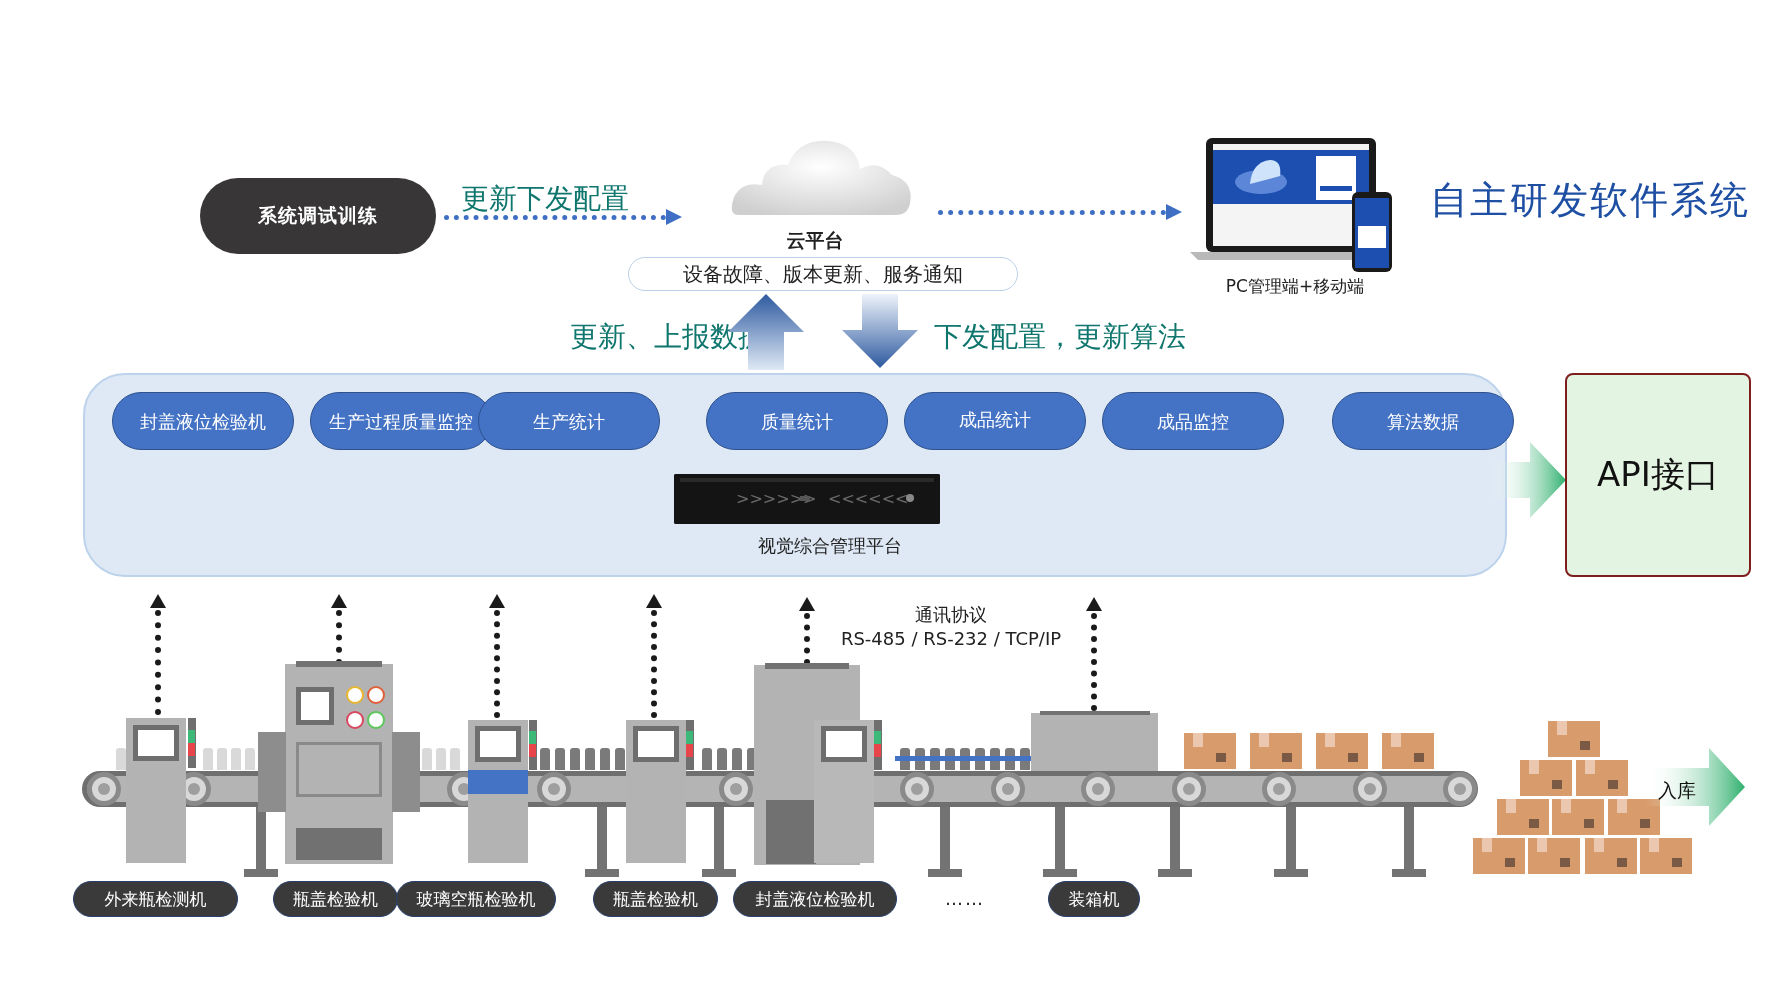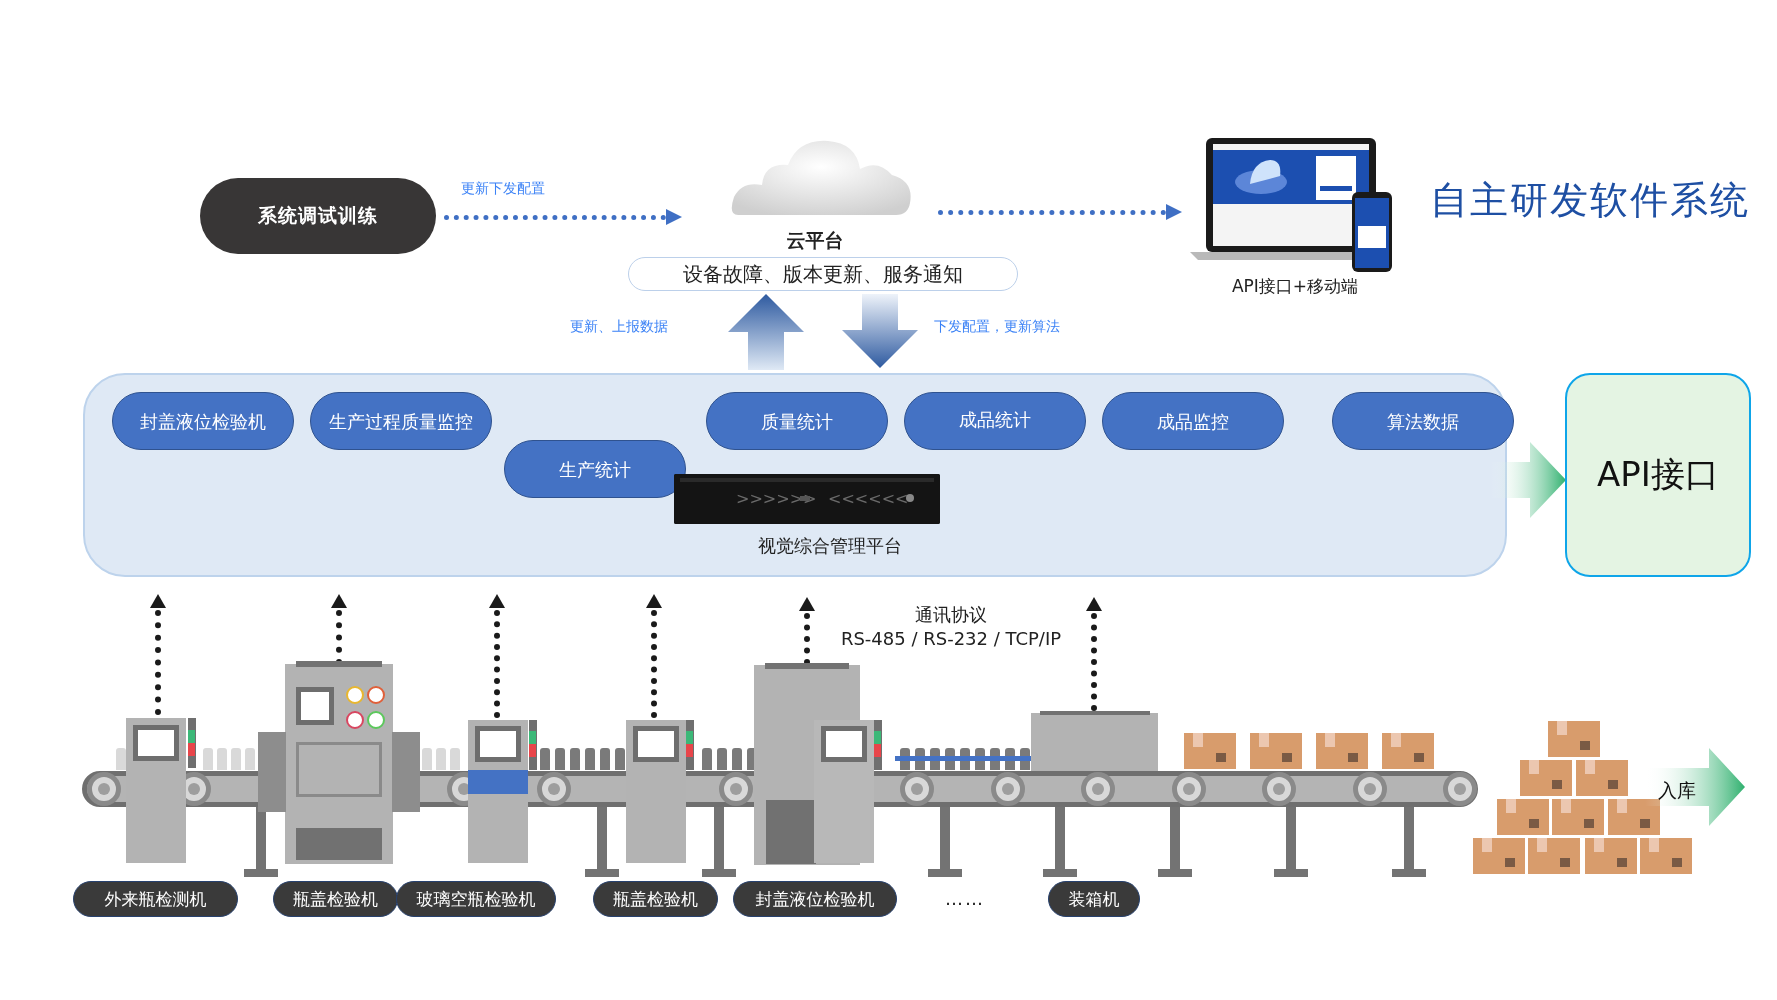--- a/index.html
+++ b/index.html
@@ -1,32 +1,32 @@
 <!DOCTYPE html>
 <html><head>
 <meta charset="utf-8">
 <style>
   html,body{margin:0;padding:0;background:#ffffff;}
   body{width:1777px;height:1000px;position:relative;overflow:hidden;font-family:"DejaVu Sans","Liberation Sans",sans-serif;color:#222;}
   .abs{position:absolute;}
   
   .debug-pill{left:200px;top:178px;width:236px;height:76px;border-radius:38px;background:#383636;color:#fff;font-weight:bold;font-size:19px;display:flex;align-items:center;justify-content:center;letter-spacing:1px;}
-  .lbl{font-size:14px;color:#3b82f6;white-space:nowrap;}
+  .lbl{font-size:28px;color:#0f766e;white-space:nowrap;}
   .dotline{height:0;border-top:5px dotted #3f6fc4;}
   .tri-right{width:0;height:0;border-top:8px solid transparent;border-bottom:8px solid transparent;border-left:16px solid #3f6fc4;}
   .cloud-title{left:740px;top:228px;width:150px;text-align:center;font-weight:bold;font-size:19px;}
   .notice-pill{left:628px;top:257px;width:388px;height:32px;border:1.5px solid #bcd0ea;border-radius:17px;background:#fff;display:flex;align-items:center;justify-content:center;font-size:20px;}
   .main-title{left:1430px;top:175px;font-size:38px;color:#1e4fa3;letter-spacing:2px;white-space:nowrap;}
   .pc-label{left:1210px;top:275px;width:170px;text-align:center;font-size:17px;}
   
   .platform{left:83px;top:373px;width:1424px;height:204px;border-radius:42px;background:#dfe9f5;border:2px solid #bdd3ec;box-sizing:border-box;}
   .mod{height:58px;border-radius:29px;background:#4472c4;border:1.5px solid #2f528f;color:#fff;font-size:18px;display:flex;align-items:center;justify-content:center;text-align:center;line-height:19px;box-sizing:border-box;top:392px;width:182px;}
   .server{left:674px;top:474px;width:266px;height:50px;background:#151515;border-radius:2px;}
   .server-label{left:700px;top:534px;width:260px;text-align:center;font-size:18px;}
-  .api-box{left:1565px;top:373px;width:186px;height:204px;border-radius:25px;background:#e4f4e3;border:2px solid #0ea5e9;box-sizing:border-box;display:flex;align-items:center;justify-content:center;font-size:34px;color:#111;}
+  .api-box{left:1565px;top:373px;width:186px;height:204px;border-radius:8px;background:#e4f4e3;border:2px solid #7f1d1d;box-sizing:border-box;display:flex;align-items:center;justify-content:center;font-size:34px;color:#111;}
   .proto{left:826px;top:603px;width:250px;text-align:center;font-size:18px;line-height:24px;}
   
   .belt{left:82px;top:771px;width:1396px;height:36px;border-radius:18px;background:#b4b4b4;border:5px solid #6f6f6f;box-sizing:border-box;}
   .roller{width:34px;height:34px;border-radius:50%;background:#d8d8d8;border:5px solid #8a8a8a;box-sizing:border-box;top:772px;}
   .roller::after{content:"";position:absolute;left:6px;top:6px;width:12px;height:12px;border-radius:50%;background:#9e9e9e;}
   .leg{width:10px;height:62px;background:#737373;top:807px;}
   .foot{width:34px;height:8px;background:#737373;top:869px;}
   .machine{background:#b3b3b3;}
   .screen{background:#fff;border:5px solid #6e6e6e;box-sizing:border-box;}
   .bottle{width:10px;height:22px;background:#d9d9d9;border-radius:3px 3px 0 0;top:748px;}
@@ -73,21 +73,21 @@
   <rect x="27" y="14" width="156" height="54" fill="#1c4fb0"></rect>
   <ellipse cx="75" cy="46" rx="26" ry="12" fill="#5c86d8"></ellipse>
   <path d="M64 48 Q66 26 84 24 Q96 24 94 40 Z" fill="#cfe3fb"></path>
   <rect x="130" y="20" width="40" height="44" fill="#ffffff"></rect>
   <rect x="134" y="50" width="32" height="5" fill="#1c4fb0"></rect>
   <path d="M4 116 L206 116 L198 124 L12 124 Z" fill="#b9b9b9"></path>
   <rect x="166" y="56" width="40" height="80" rx="6" fill="#1a1a1a"></rect>
   <rect x="169" y="62" width="34" height="70" fill="#1c4fb0"></rect>
   <rect x="172" y="90" width="28" height="22" fill="#fff"></rect>
 </svg>
-<div class="abs pc-label">API接口+移动端</div>
+<div class="abs pc-label">PC管理端+移动端</div>
 <div class="abs main-title">自主研发软件系统</div>
 
 <div class="abs lbl" style="left:570px;top:318px;">更新、上报数据</div>
 <svg class="abs" style="left:728px;top:294px;" width="76" height="76" viewBox="0 0 76 76">
   <defs>
       <linearGradient id="ug" x1="0" y1="0" x2="0" y2="1">
         <stop offset="0%" stop-color="#2e5aa0"></stop>
         <stop offset="100%" stop-color="#dfe9f5"></stop>
       </linearGradient>
     </defs>
@@ -104,21 +104,21 @@
 </svg>
 <div class="abs lbl" style="left:934px;top:318px;">下发配置，更新算法</div>
 
 <div class="abs platform"></div>
 <div class="abs mod" style="left:112px;">
     <span>封盖液位检验机</span>
   </div>
 <div class="abs mod" style="left:310px;padding:0 18px;">
     <span>生产过程质量监控</span>
   </div>
-<div class="abs mod" style="left:504px;margin-top:48px;">
+<div class="abs mod" style="left:478px;">
     <span>生产统计</span>
   </div>
 <div class="abs mod" style="left:706px;">
     <span>质量统计</span>
   </div>
 <div class="abs mod" style="left:904px;font-family:Liberation Mono, monospace;">
     <span>成品统计</span>
   </div>
 <div class="abs mod" style="left:1102px;">
     <span>成品监控</span>

